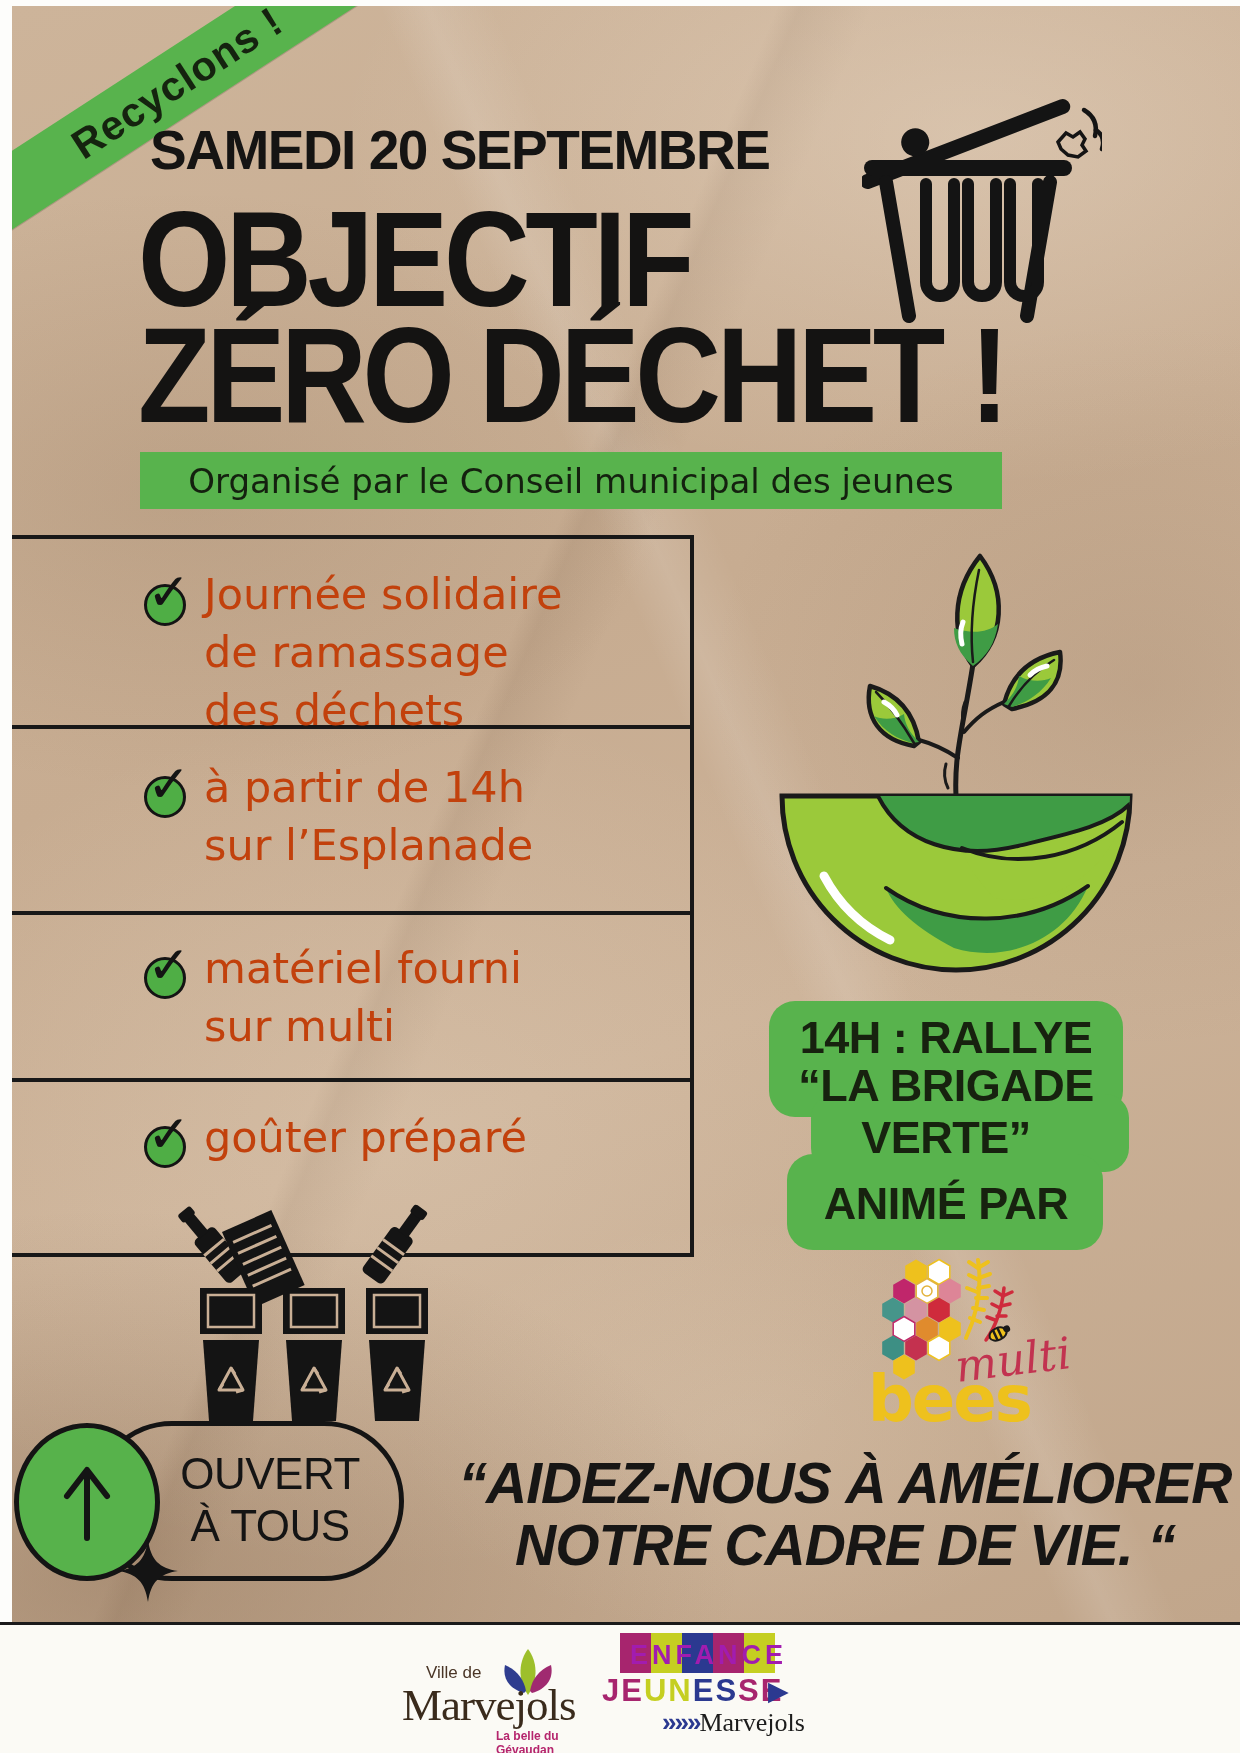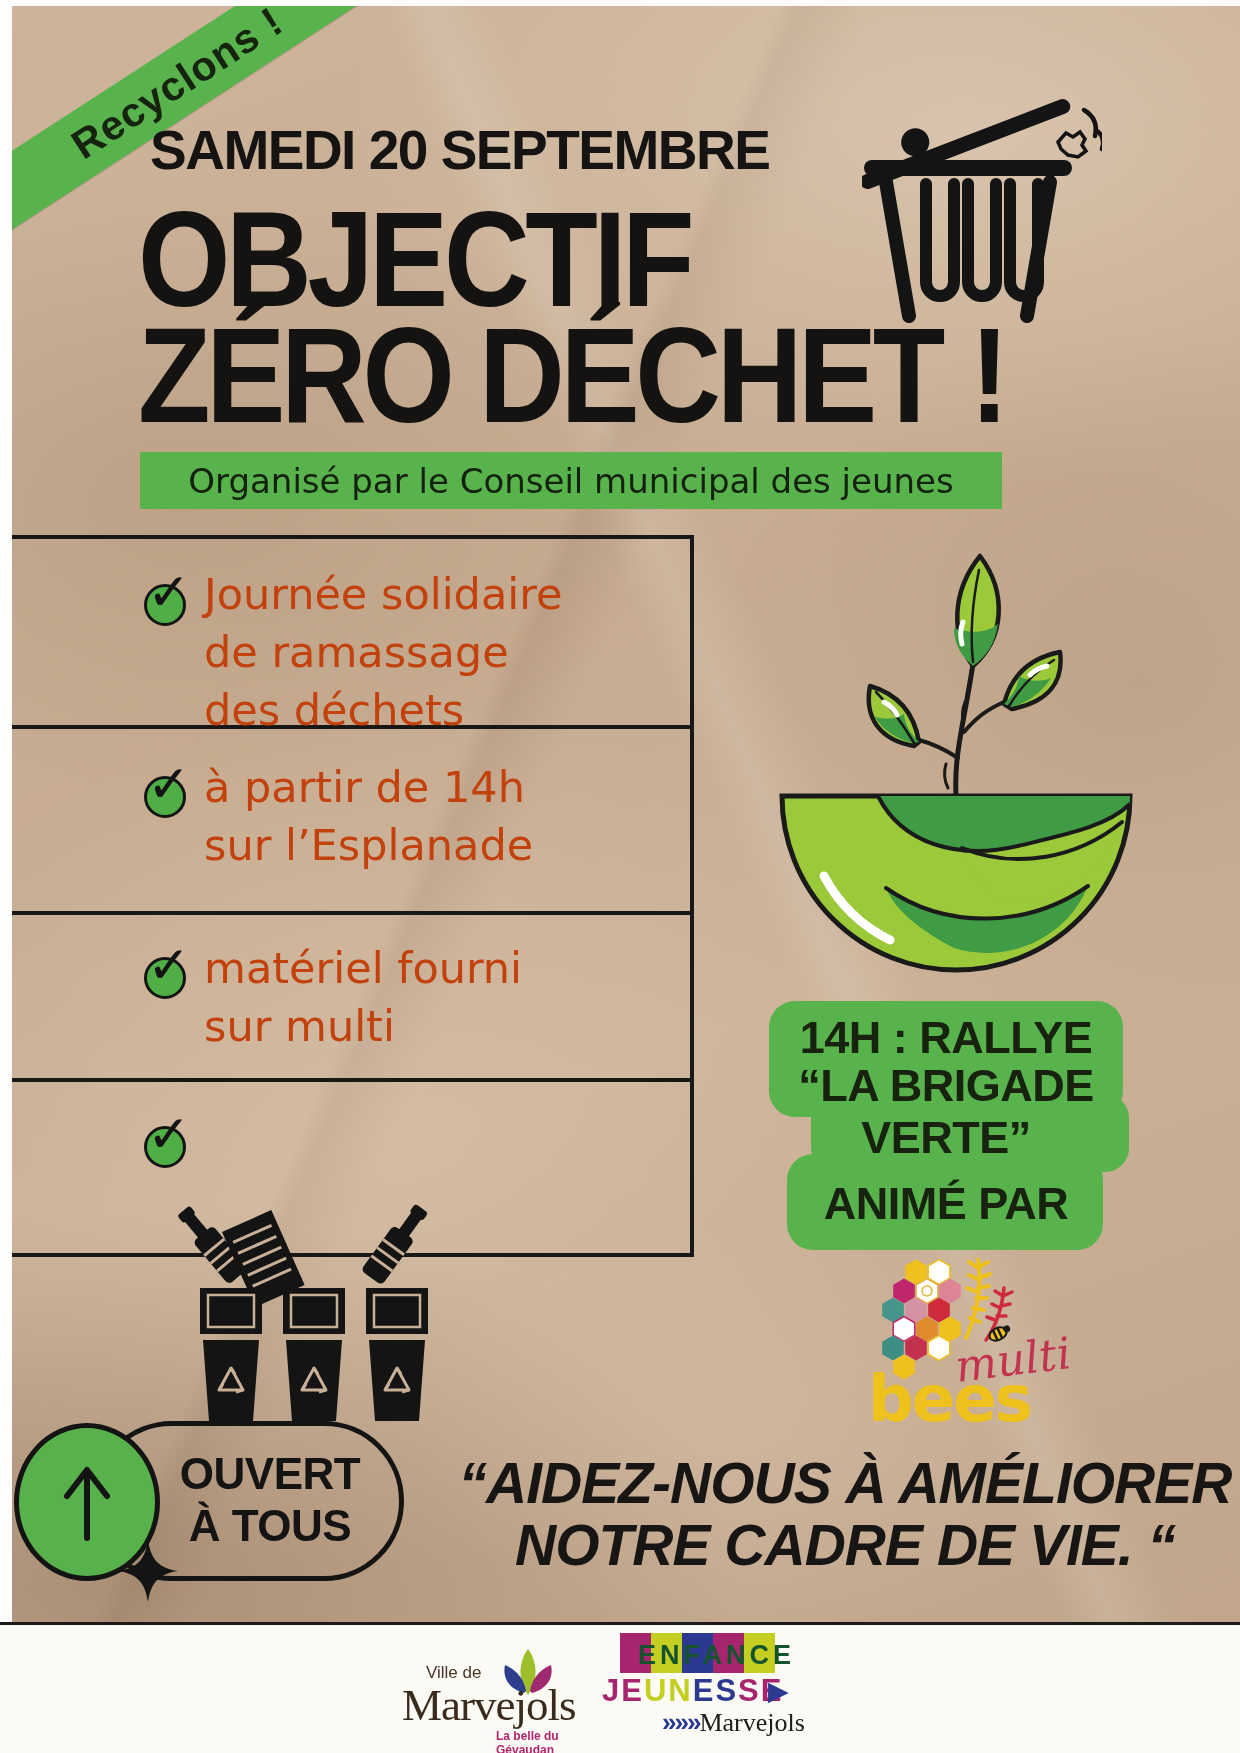--- a/index.html
+++ b/index.html
@@ -44,21 +44,21 @@
   
   .rallyA,.rallyB,.rallyC{position:absolute;background:#58b34d;}
   .rallyA{left:769px;top:1001px;width:354px;height:116px;border-radius:26px;}
   .rallyB{left:811px;top:1094px;width:318px;height:78px;border-radius:24px;}
   .rallyC{left:787px;top:1154px;width:316px;height:96px;border-radius:26px;}
   .rally-text{position:absolute;left:769px;width:354px;text-align:center;font-weight:700;
               font-size:45px;color:#17220f;letter-spacing:-.5px;white-space:nowrap;}
   
   .pill{position:absolute;left:92px;top:1421px;width:302px;height:150px;border:5px solid #141414;
         border-radius:82px;}
-  .pill-text{position:absolute;left:150px;top:1448px;width:240px;text-align:center;font-weight:700;
+  .pill-text{position:absolute;left:150px;top:1448px;width:240px;text-align:center;font-weight:400;
              font-size:44px;line-height:52px;color:#141414;letter-spacing:-.5px;}
   .circle{position:absolute;left:14px;top:1423px;width:136px;height:148px;background:#57b24b;
           border:5px solid #141414;border-radius:50%;}
   .sparkle{position:absolute;left:118px;top:1540px;}
   
   .quote{position:absolute;left:420px;top:1452px;width:850px;text-align:center;
          font-style:italic;font-weight:700;font-size:57px;line-height:62px;color:#171615;
          letter-spacing:-1px;}
   
   .multi{position:absolute;left:955px;top:1334px;font-family:"DejaVu Serif",serif;
@@ -70,21 +70,21 @@
           border-top:3px solid #1a1a1a;box-sizing:border-box;}
   .marv{position:absolute;left:398px;top:12px;width:210px;height:110px;margin-top:20px;}
   .marv .prefix{position:absolute;left:28px;top:6px;font-size:17px;color:#4a3526;}
   .marv .name{position:absolute;left:4px;top:22px;font-family:"Liberation Serif",serif;
               font-size:45px;color:#3a2b1c;letter-spacing:-1px;}
   .marv .tag{position:absolute;left:98px;top:72px;font-size:12px;color:#b5256d;font-weight:700;}
   .marv svg{position:absolute;left:98px;top:-10px;}
   .enf{position:absolute;left:600px;top:6px;width:220px;height:120px;}
   .enf .blocks{position:absolute;left:20px;top:2px;display:flex;}
   .enf .blocks i{display:block;width:31px;height:40px;}
-  .enf .l1{position:absolute;left:38px;top:9px;font-size:27px;font-weight:700;color:#14532d;
+  .enf .l1{position:absolute;left:30px;top:9px;font-size:27px;font-weight:700;color:#a21caf;
            letter-spacing:4px;}
   .enf .l2{position:absolute;left:2px;top:42px;font-size:31px;font-weight:700;letter-spacing:2px;}
   .enf .arrow{position:absolute;left:168px;top:44px;font-size:27px;color:#2b3990;}
   .enf .suffix{position:absolute;left:62px;top:76px;font-size:26px;color:#1c1c1c;
                font-family:"Liberation Serif",serif;}
   .enf .suffix b{color:#2b3990;font-family:"Liberation Sans",sans-serif;letter-spacing:-2px;}
   svg{display:block;}
 </style>
 </head>
 <body>
@@ -156,20 +156,21 @@
   <div class="item" style="top:939px">
     <div>matériel fourni</div>
     <div>sur multi</div>
   </div>
 
   <span class="check" style="top:1122px">
       <span class="disc"></span>
       <span class="tick">✓</span>
     </span>
   <div class="item" style="top:1108px">
+    <div>goûter préparé</div>
   </div>
 
   <svg style="position:absolute;left:766px;top:496px;" width="380" height="480" viewBox="0 0 380 480">
     <defs>
       <clipPath id="bowlclip">
           <path d="M16,300 H364 A174,174 0 0 1 16,300 Z"></path>
         </clipPath>
     </defs>
     <g fill="none" stroke="#1a1a1a" stroke-linecap="round">
       <path d="M190,300 C188,258 197,232 207,168" stroke-width="5"></path>

